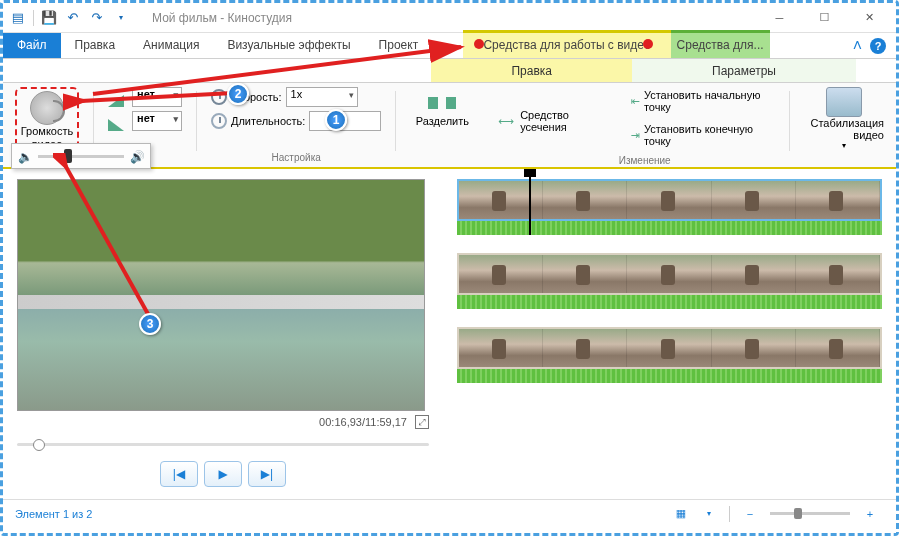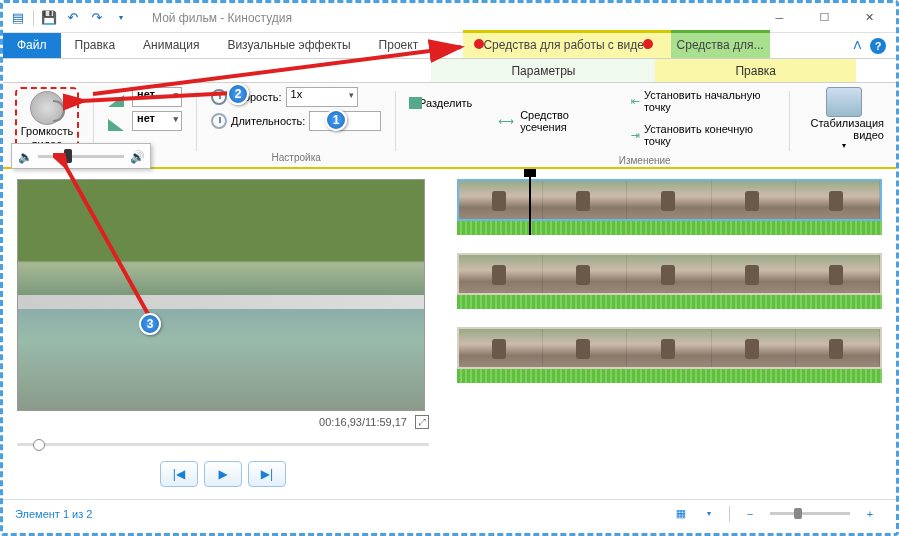--- a/index.html
+++ b/index.html
@@ -41,21 +41,21 @@
 .speaker-icon { width: 34px; height: 34px; background: radial-gradient(#ddd,#aaa); border-radius: 50%; border: 1px solid #999; position: relative; }
 .speaker-icon::after { content:""; position:absolute; right:-2px; top:8px; width:10px; height:18px; border:2px solid #888; border-left:none; border-radius:0 20px 20px 0; }
 .fade-row { display: flex; align-items: flex-end; gap: 0; font-size: 11px; margin-bottom: 4px; font-weight: bold; }
 .fade-icon { width: 16px; height: 12px; display: inline-block; }
 .combo { height: 20px; border: 1px solid #aaa; background: #fff; font-size: 11px; padding: 0 14px 0 4px; min-width: 50px; position: relative; cursor: pointer; }
 .combo::after { content: "▾"; position: absolute; right: 3px; top: 2px; color: #555; font-size: 9px; }
 .speed-row { display: flex; align-items: center; gap: 4px; font-size: 11px; margin-bottom: 4px; }
 .speed-icon { width: 16px; height: 16px; border-radius: 50%; border: 2px solid #789; position: relative; }
 .speed-icon::after { content:""; position:absolute; left:6px; top:2px; width:2px; height:6px; background:#789; }
 .input-box { width: 72px; height: 20px; border: 1px solid #aaa; background: #fff; font-size: 11px; padding: 0 4px; }
-.split-btn { display: flex; flex-direction: row; align-items: center; width: 64px; padding: 4px 2px; font-size: 11px; cursor: pointer; text-align: center; justify-content: center; }
+.split-btn { display: flex; flex-direction: column; align-items: center; width: 64px; padding: 4px 2px; font-size: 11px; cursor: pointer; text-align: center; justify-content: center; }
 .split-icon { width: 28px; height: 24px; position: relative; }
 .split-icon::before { content:""; position:absolute; left:0; top:6px; width:10px; height:12px; background:#5a8; }
 .split-icon::after { content:""; position:absolute; right:0; top:6px; width:10px; height:12px; background:#5a8; }
 .trim-btn { display: flex; align-items: center; gap: 6px; font-size: 11px; padding: 2px 4px; cursor: pointer; }
 .point-btn { display: flex; align-items: center; gap: 4px; font-size: 11px; padding: 2px 4px; cursor: pointer; margin-bottom: 6px; }
 .stab-btn { display: flex; flex-direction: column; align-items: center; width: 80px; font-size: 11px; text-align: right; cursor: pointer; }
 .stab-icon { width: 36px; height: 30px; background: linear-gradient(#cde,#9bc); border: 1px solid #89a; border-radius: 3px; position: relative; }
 
 
 .vol-popup { position: absolute; left: 8px; top: 140px; width: 140px; height: 26px; background: #fdfdfd; border: 1px solid #b8b8b8; box-shadow: 2px 2px 4px rgba(0,0,0,.2); display: flex; align-items: center; padding: 0 6px; gap: 6px; z-index: 20; }
@@ -129,22 +129,22 @@
   <div class="tab context-tab context-yellow" style="padding:0 20px;">Средства для работы с видео</div>
   <div class="tab context-tab context-green" style="padding:0 6px;text-align:center;">Средства для...</div>
   <div class="help-btn">
     <span style="color:#1a7fd6;">˄</span>
     <span class="help-circle">?</span>
   </div>
 </div>
 
 <div class="subtabs">
   <div class="subtab-spacer"></div>
+  <div class="subtab yellow">Правка</div>
   <div class="subtab green">Параметры</div>
-  <div class="subtab yellow">Правка</div>
   <div style="width:40px;"></div>
 </div>
 
 <div class="ribbon">
   <div class="ribbon-group">
     <div class="big-btn volume">
       <div class="speaker-icon"></div>
       <span>Громкость видео</span>
     </div>
   </div>

